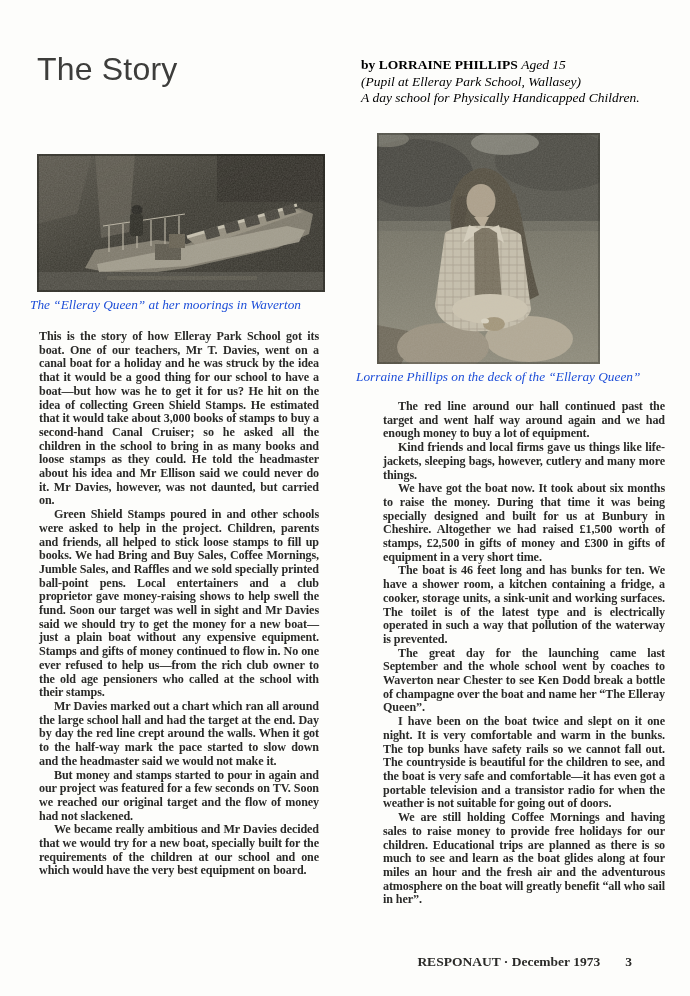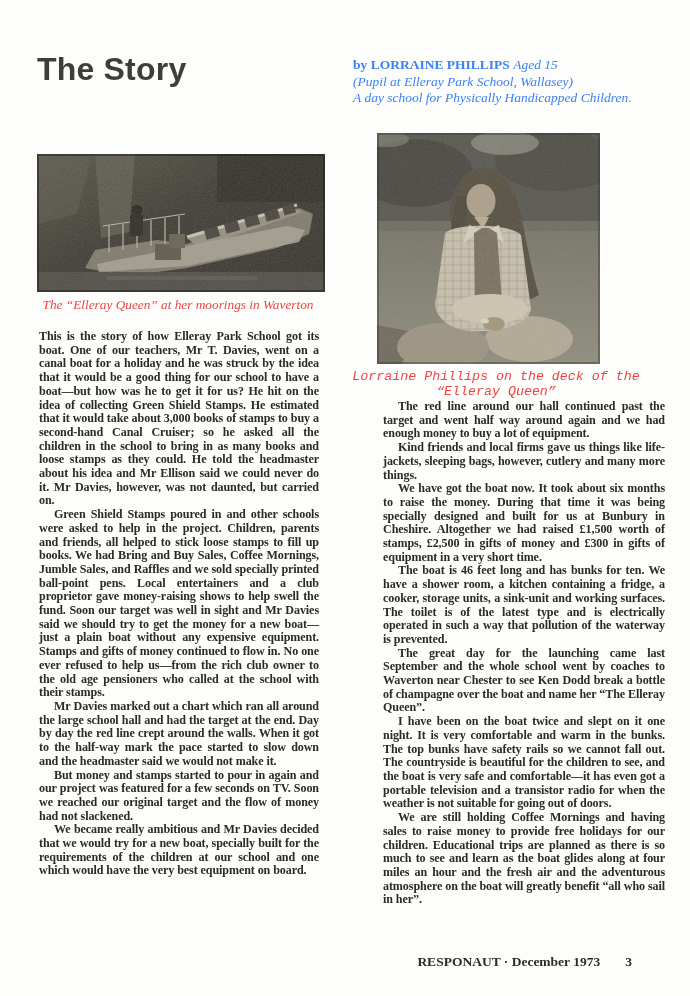--- a/index.html
+++ b/index.html
@@ -11,41 +11,41 @@
   .page {
     position: relative;
     width: 690px; height: 996px;
     background: #fdfdfb;
     color: #272725;
     overflow: hidden;
   }
   .title {
     position: absolute; left: 37px; top: 50px; margin: 0;
     font-family: "Liberation Sans", sans-serif;
-    font-weight: bold;
+    font-weight: normal;
     font-size: 32px; line-height: 38px;
     color: #3d3d3b; letter-spacing: 0.2px; text-align: center;
   }
   .byline {
-    position: absolute; left: 353px; top: 57px; width: 320px;
-    font-size: 13.5px; line-height: 16.5px; color: #3b82f6;
+    position: absolute; left: 361px; top: 57px; width: 320px;
+    font-size: 13.5px; line-height: 16.5px; color: #000000;
   }
   .byline .bold { font-weight: bold; }
   .byline .italic { font-style: italic; }
   .photo-frame { position: absolute; overflow: hidden; background: #3a3833; }
   .photo1 { left: 37px; top: 154px; width: 288px; height: 138px; }
   .photo2 { left: 377px; top: 133px; width: 223px; height: 231px; }
   .photo-frame svg { display: block; width: 100%; height: 100%; }
   .caption {
     position: absolute; font-style: italic;
     font-size: 13.3px; line-height: 15px;
-    text-align: center; color: #ef4444;
+    color: #1d4ed8;
   }
   .caption1 { left: 30px; top: 297px; width: 296px; }
-  .caption2 { left: 348px; top: 369px; width: 296px; font-family: Liberation Mono, monospace; }
+  .caption2 { left: 356px; top: 369px; width: 296px; }
   .col {
     position: absolute;
     text-align: justify;
     font-size: 12.1px; line-height: 13.7px;
     letter-spacing: -0.1px;
     color: #2a2a28;
     font-weight: bold;
   }
   .col p { margin: 0; text-indent: 15px; }
   .col-left { left: 39px; top: 330px; width: 280px; }

